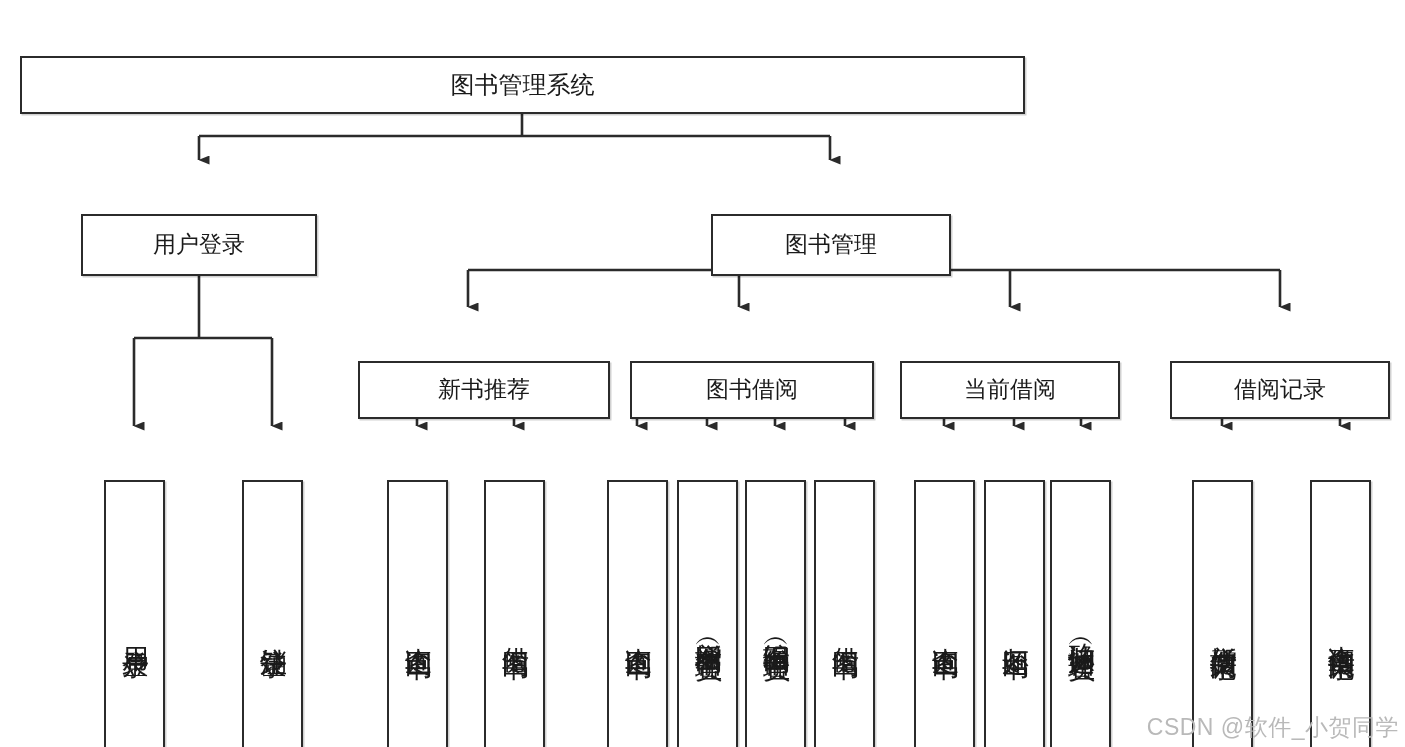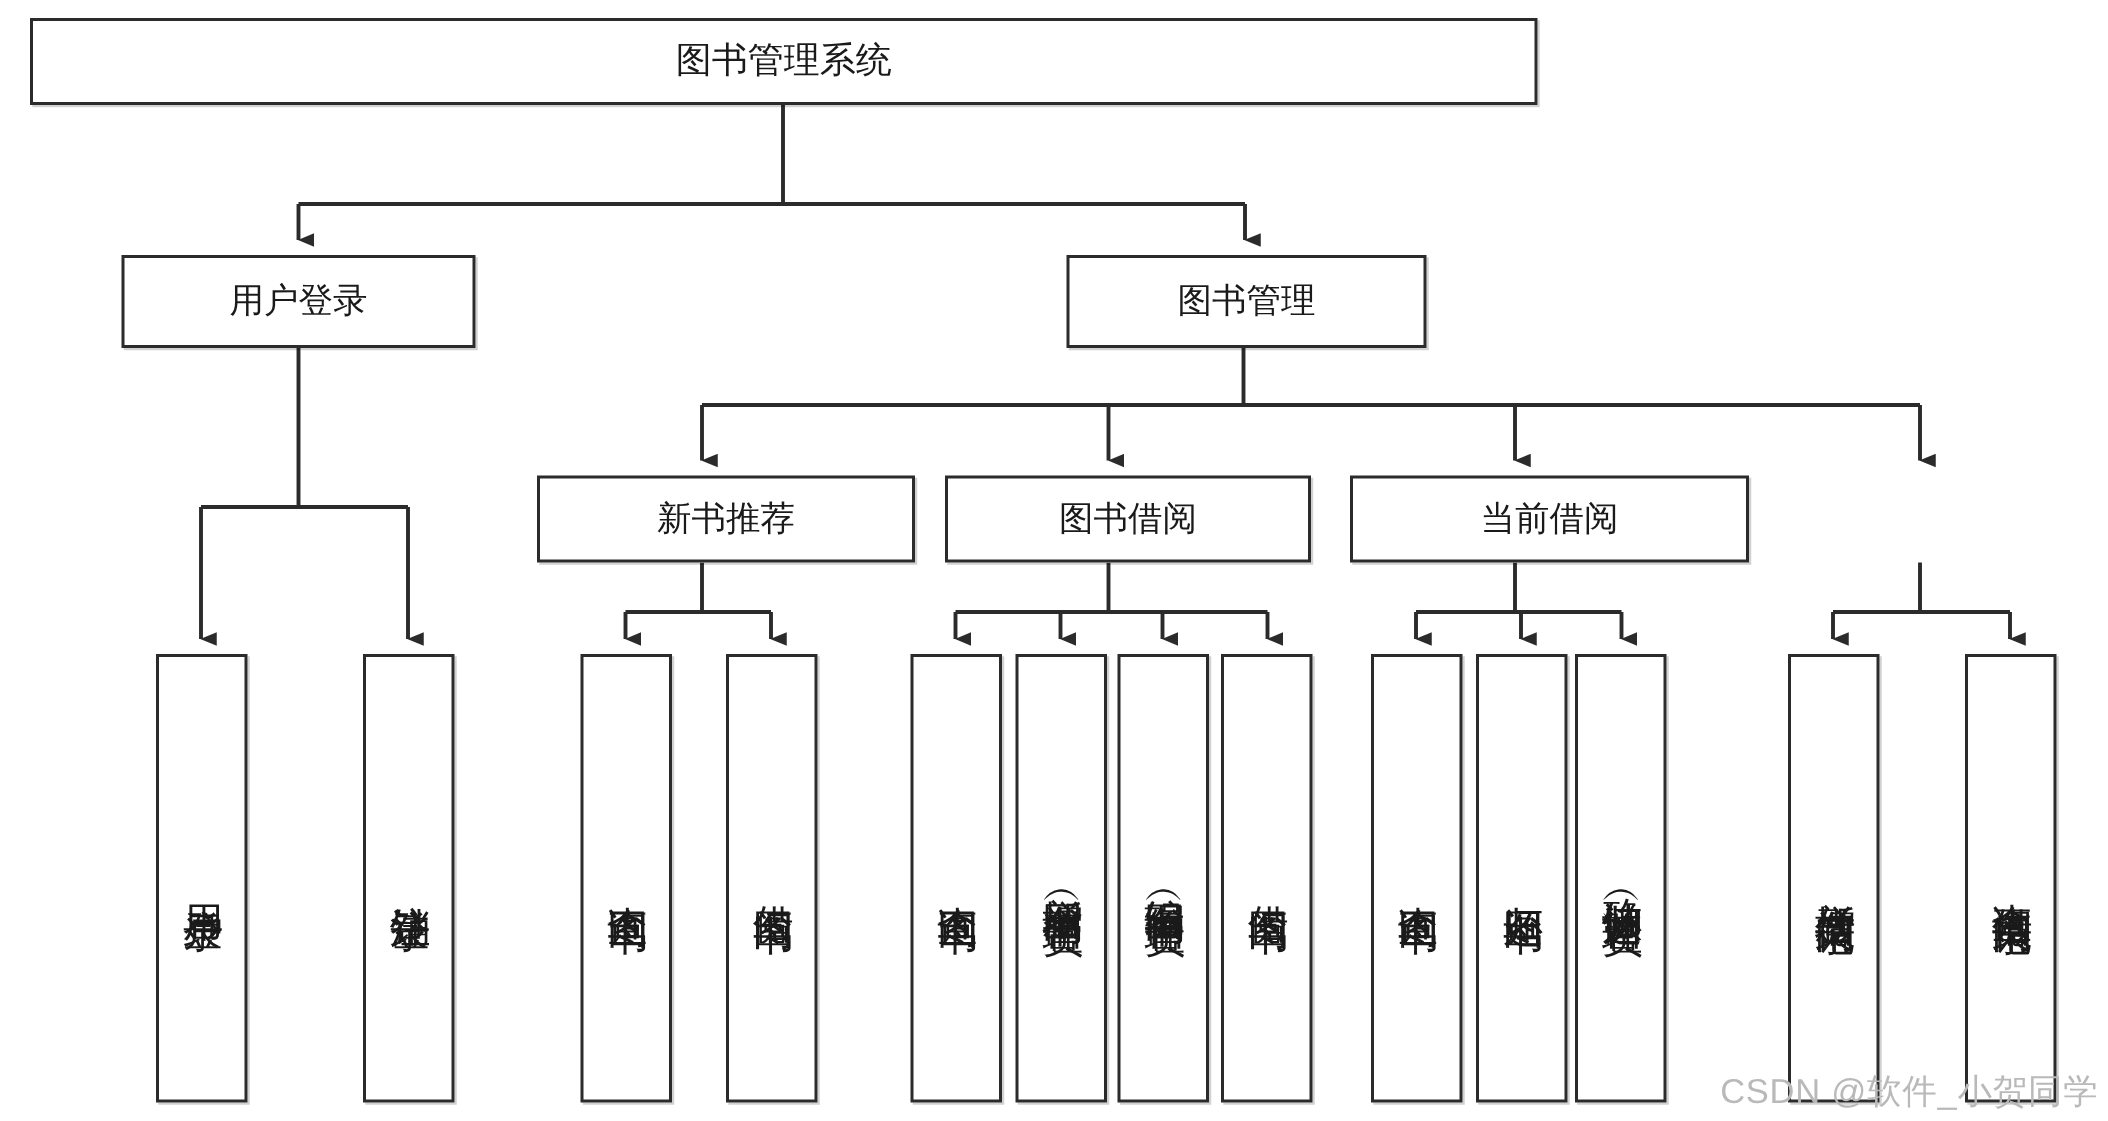--- a/index.html
+++ b/index.html
@@ -27,20 +27,21 @@
   }
   .node {
     position: absolute;
     box-sizing: border-box;
     background: #ffffff;
     border: 2.5px solid #2b2b2b;
     display: flex;
     align-items: center;
     justify-content: center;
     box-shadow: 1.5px 1.5px 0 rgba(0,0,0,0.18);
+    margin-top: 44px;
   }
   .node .label {
     color: #1a1a1a;
     line-height: 1.18;
     text-align: center;
     white-space: nowrap;
   }
   .node.horiz .label {
     writing-mode: horizontal-tb;
     font-size: 23px;
@@ -127,22 +128,25 @@
   <div class="node horiz" style="left:711px; top:170px; width:240px; height:62px;">
     <span class="label">图书管理</span>
   </div>
 
   <div class="node horiz" style="left:358px; top:317px; width:252px; height:58px;">
     <span class="label">新书推荐</span>
   </div>
   <div class="node horiz" style="left:630px; top:317px; width:244px; height:58px;">
     <span class="label">图书借阅</span>
   </div>
-  <div class="node horiz" style="left:900px; top:317px; width:266px; height:58px;">
+  <div class="node horiz" style="left:900px; top:317px; width:220px; height:58px;">
     <span class="label">当前借阅</span>
+  </div>
+  <div class="node horiz" style="left:1170px; top:317px; width:220px; height:58px;">
+    <span class="label">借阅记录</span>
   </div>
 
   <div class="node vert" style="left:104px; top:436px; width:61px; height:299px;">
     <span class="label">用户登录</span>
   </div>
   <div class="node vert" style="left:242px; top:436px; width:61px; height:299px;">
     <span class="label">注销登录</span>
   </div>
 
   <div class="node vert" style="left:387px; top:436px; width:61px; height:299px;">

